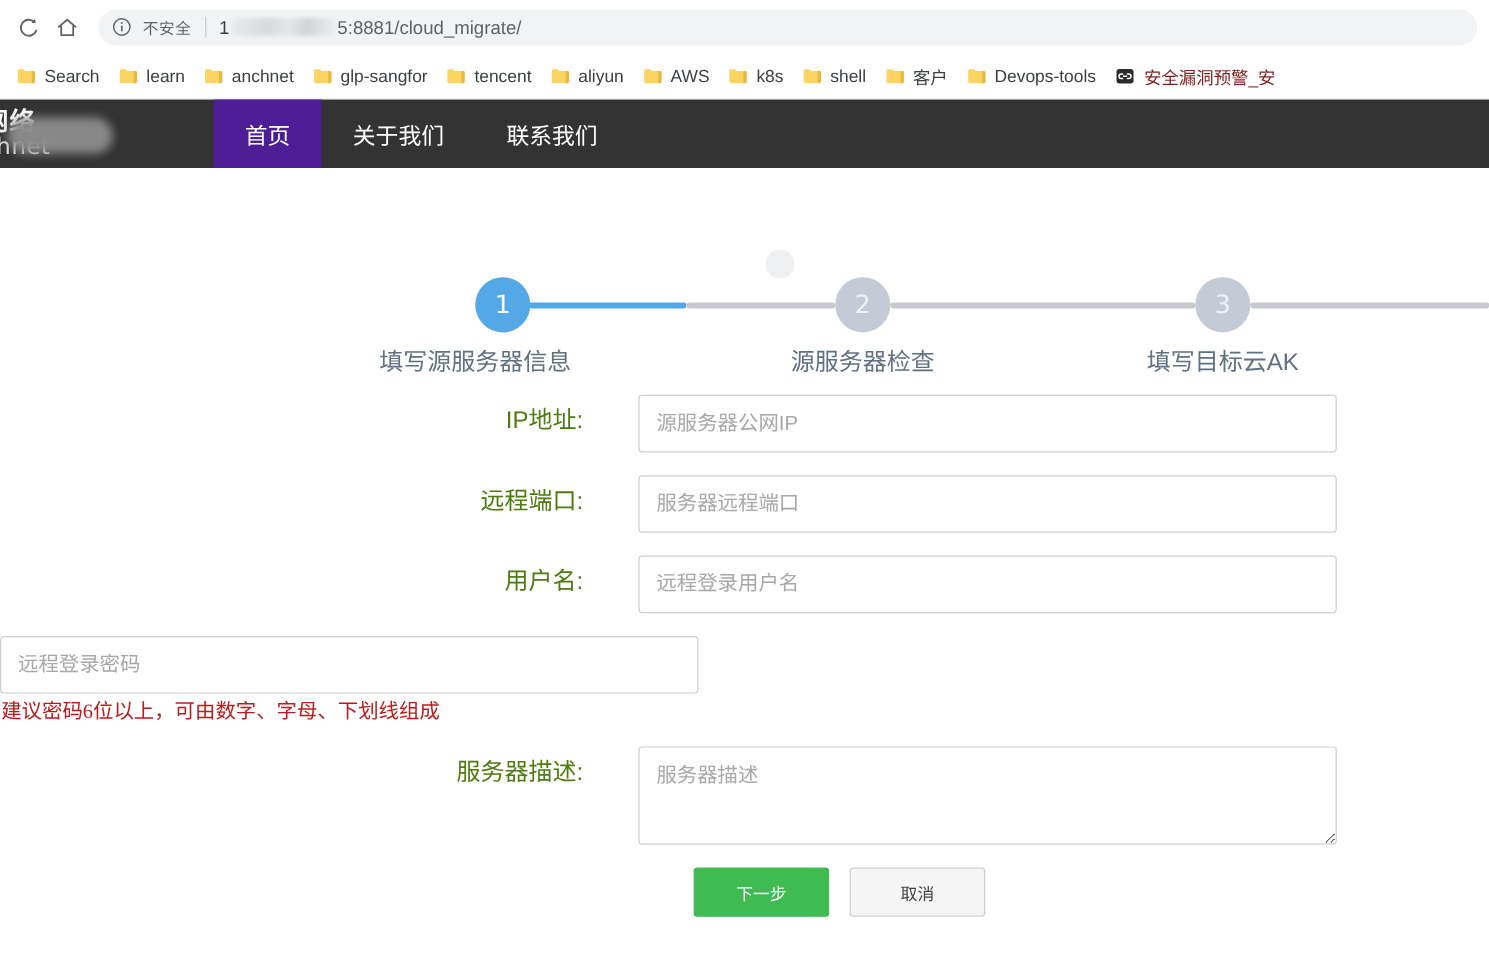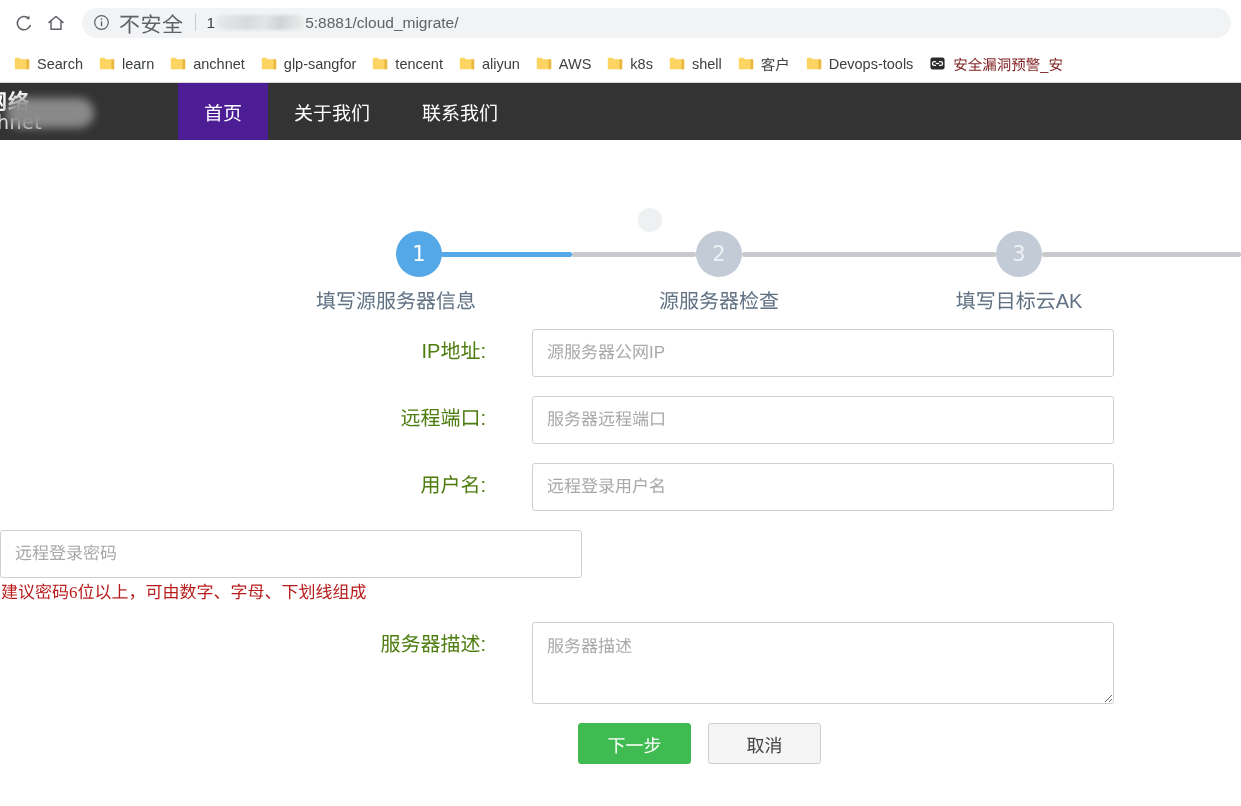--- a/index.html
+++ b/index.html
@@ -44,21 +44,21 @@
     padding: 0 14px 0 11px;
     min-width: 0;
     cursor: text;
   }
   .info-icon {
     width: 17px; height: 17px;
     flex: 0 0 auto;
     margin-right: 9px;
   }
   .not-secure {
-    font-size: 21px;
+    font-size: 13px;
     color: #5f6368;
     white-space: nowrap;
     letter-spacing: 0.5px;
   }
   .url-divider {
     width: 1px;
     height: 17px;
     background: #c8c9cb;
     margin: 0 11px;
     flex: 0 0 auto;
@@ -295,21 +295,21 @@
     white-space: nowrap;
     font-family: Liberation Serif, serif;
   }
   .btn-row {
     display: flex;
     align-items: center;
     margin-top: 10px;
   }
   .btn-spacer { width: 578px; flex: 0 0 auto; }
   .btn {
-    font-size: 18px;
+    font-size: 14px;
     border-radius: 3px;
     cursor: pointer;
     border: 1px solid transparent;
     font-family: Liberation Sans, sans-serif;
   }
   .btn-primary {
     width: 113px; height: 41px;
     background: #3fbb52;
     color: #ffffff;
     border-color: #3fbb52;

